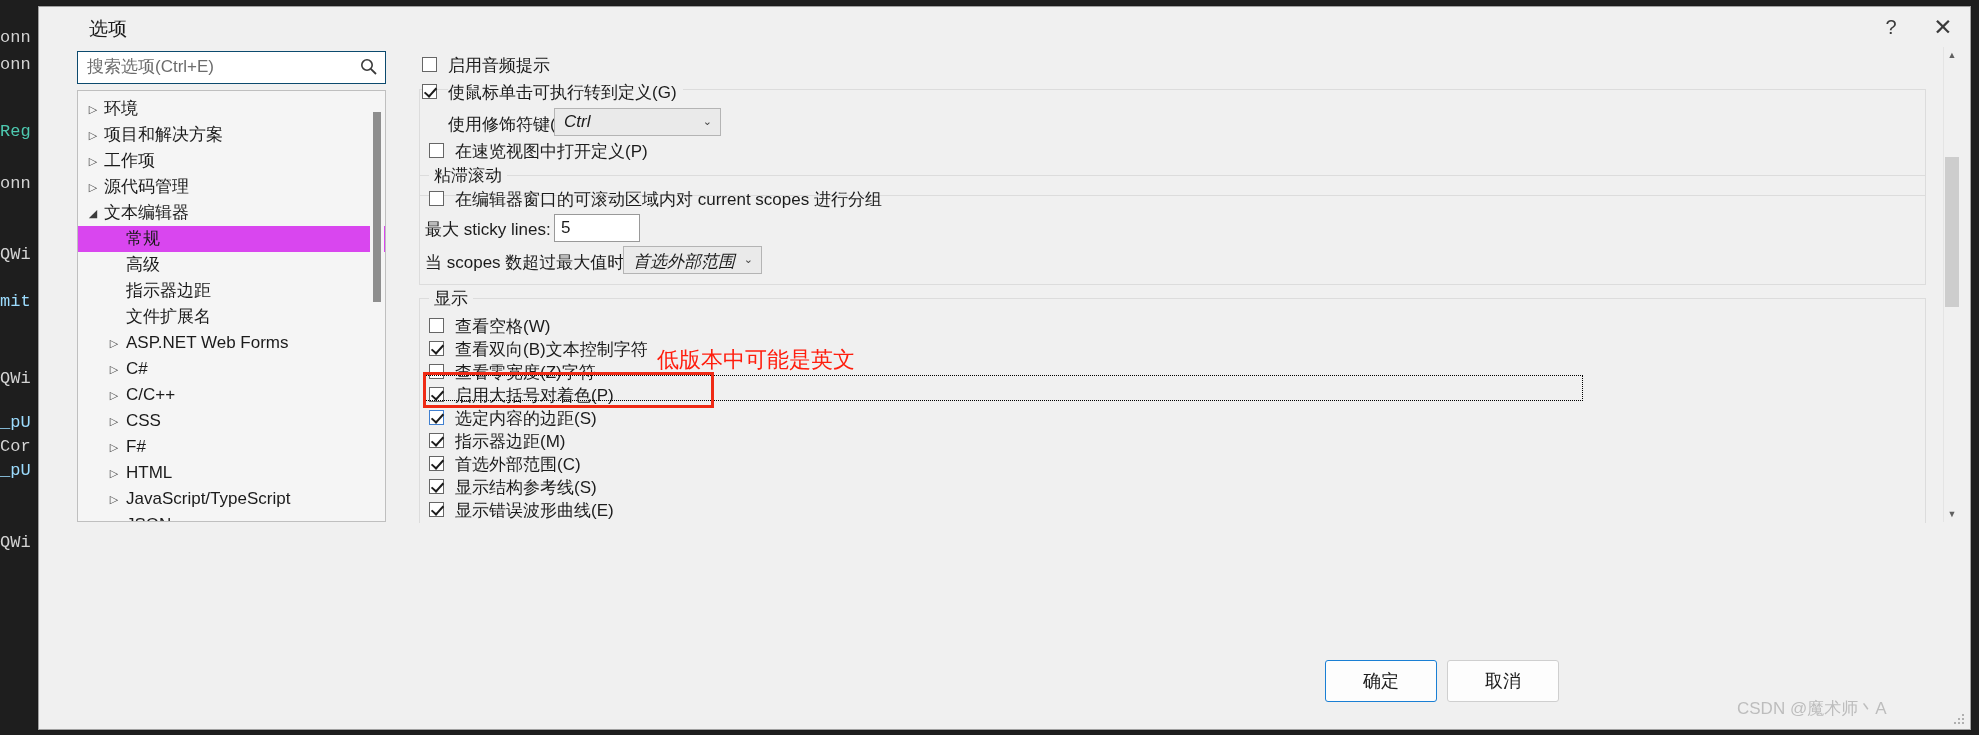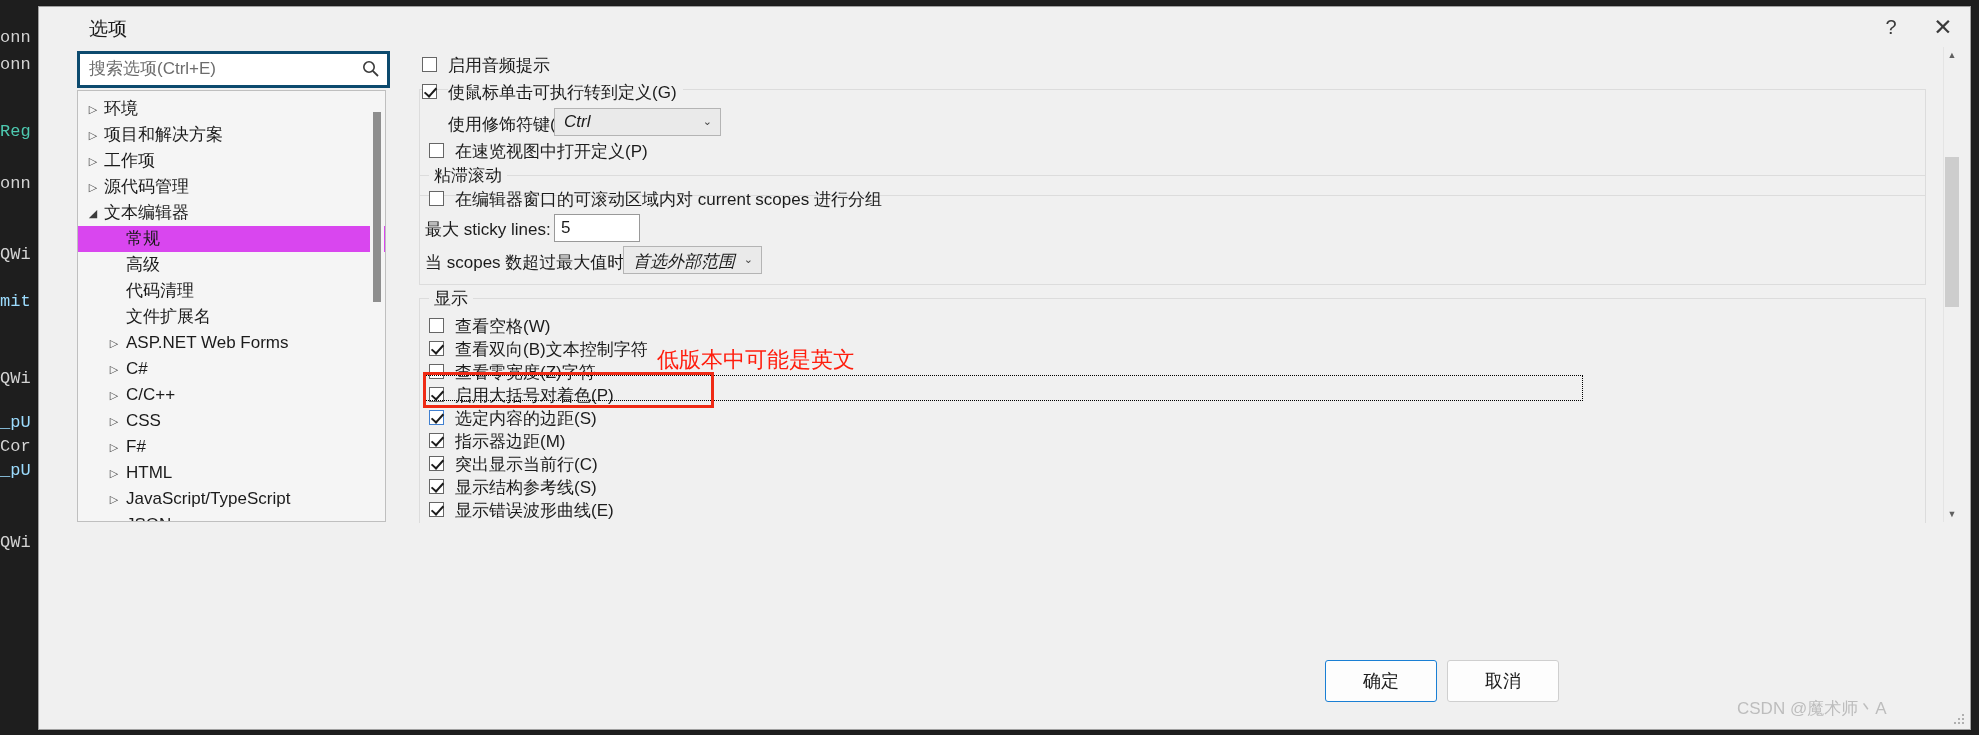--- a/index.html
+++ b/index.html
@@ -24,21 +24,21 @@
   #title{position:absolute;left:14px;top:9px;font-size:19px;color:#1b1b1b;margin-left:36px;}
   .tb-btn{position:absolute;top:0;width:46px;height:40px;cursor:default;}
   #help-btn{right:56px;}
   #close-btn{right:4px;}
   .tb-glyph{position:absolute;left:0;top:0;width:46px;height:40px;line-height:40px;text-align:center;font-size:20px;color:#3a3a3a;}
   #close-btn .tb-glyph{font-size:23px;}
 
   
   #search-wrap{
     position:absolute;left:38px;top:44px;width:307px;height:31px;
-    background:#fff;border:3px solid #0c4a6e;
+    background:#fff;border:1px solid #0c4a6e;
   }
   #search-input{
     position:absolute;left:0;top:0;width:272px;height:29px;border:0;outline:0;
     padding:0 0 0 9px;background:transparent;font-family:"Liberation Sans",sans-serif;
     font-size:17px;color:#666;
   }
   #search-input::placeholder{color:#6c6c6c;opacity:1;}
   #search-icon{position:absolute;right:6px;top:5px;width:20px;height:20px;}
 
   
@@ -170,21 +170,21 @@
           <span class="tree-arrow">◢</span>
           <span class="tree-label">文本编辑器</span>
         </div>
         <div class="tree-item lvl2 sel noarrow">
           <span class="tree-label">常规</span>
         </div>
         <div class="tree-item lvl2 noarrow">
           <span class="tree-label">高级</span>
         </div>
         <div class="tree-item lvl2 noarrow">
-          <span class="tree-label">代码清理</span>
+          <span class="tree-label">指示器边距</span>
         </div>
         <div class="tree-item lvl2 noarrow">
           <span class="tree-label">文件扩展名</span>
         </div>
         <div class="tree-item lvl2">
           <span class="tree-arrow">▷</span>
           <span class="tree-label">ASP.NET Web Forms</span>
         </div>
         <div class="tree-item lvl2">
           <span class="tree-arrow">▷</span>
@@ -289,21 +289,21 @@
           <div class="row">
             <span class="cb checked blue" style="left: 30px; top: 365px;"></span>
             <span class="lbl" style="left: 56px; top: 362px;">选定内容的边距(S)</span>
           </div>
           <div class="row">
             <span class="cb checked" style="left: 30px; top: 388px;"></span>
             <span class="lbl" style="left: 56px; top: 385px;">指示器边距(M)</span>
           </div>
           <div class="row">
             <span class="cb checked" style="left: 30px; top: 411px;"></span>
-            <span class="lbl" style="left: 56px; top: 408px;">突出显示当前行(C)</span>
+            <span class="lbl" style="left: 56px; top: 408px;">首选外部范围(C)</span>
           </div>
           <div class="row">
             <span class="cb checked" style="left: 30px; top: 434px;"></span>
             <span class="lbl" style="left: 56px; top: 431px;">显示结构参考线(S)</span>
           </div>
           <div class="row">
             <span class="cb checked" style="left: 30px; top: 457px;"></span>
             <span class="lbl" style="left: 56px; top: 454px;">显示错误波形曲线(E)</span>
           </div>
           <div class="row">

